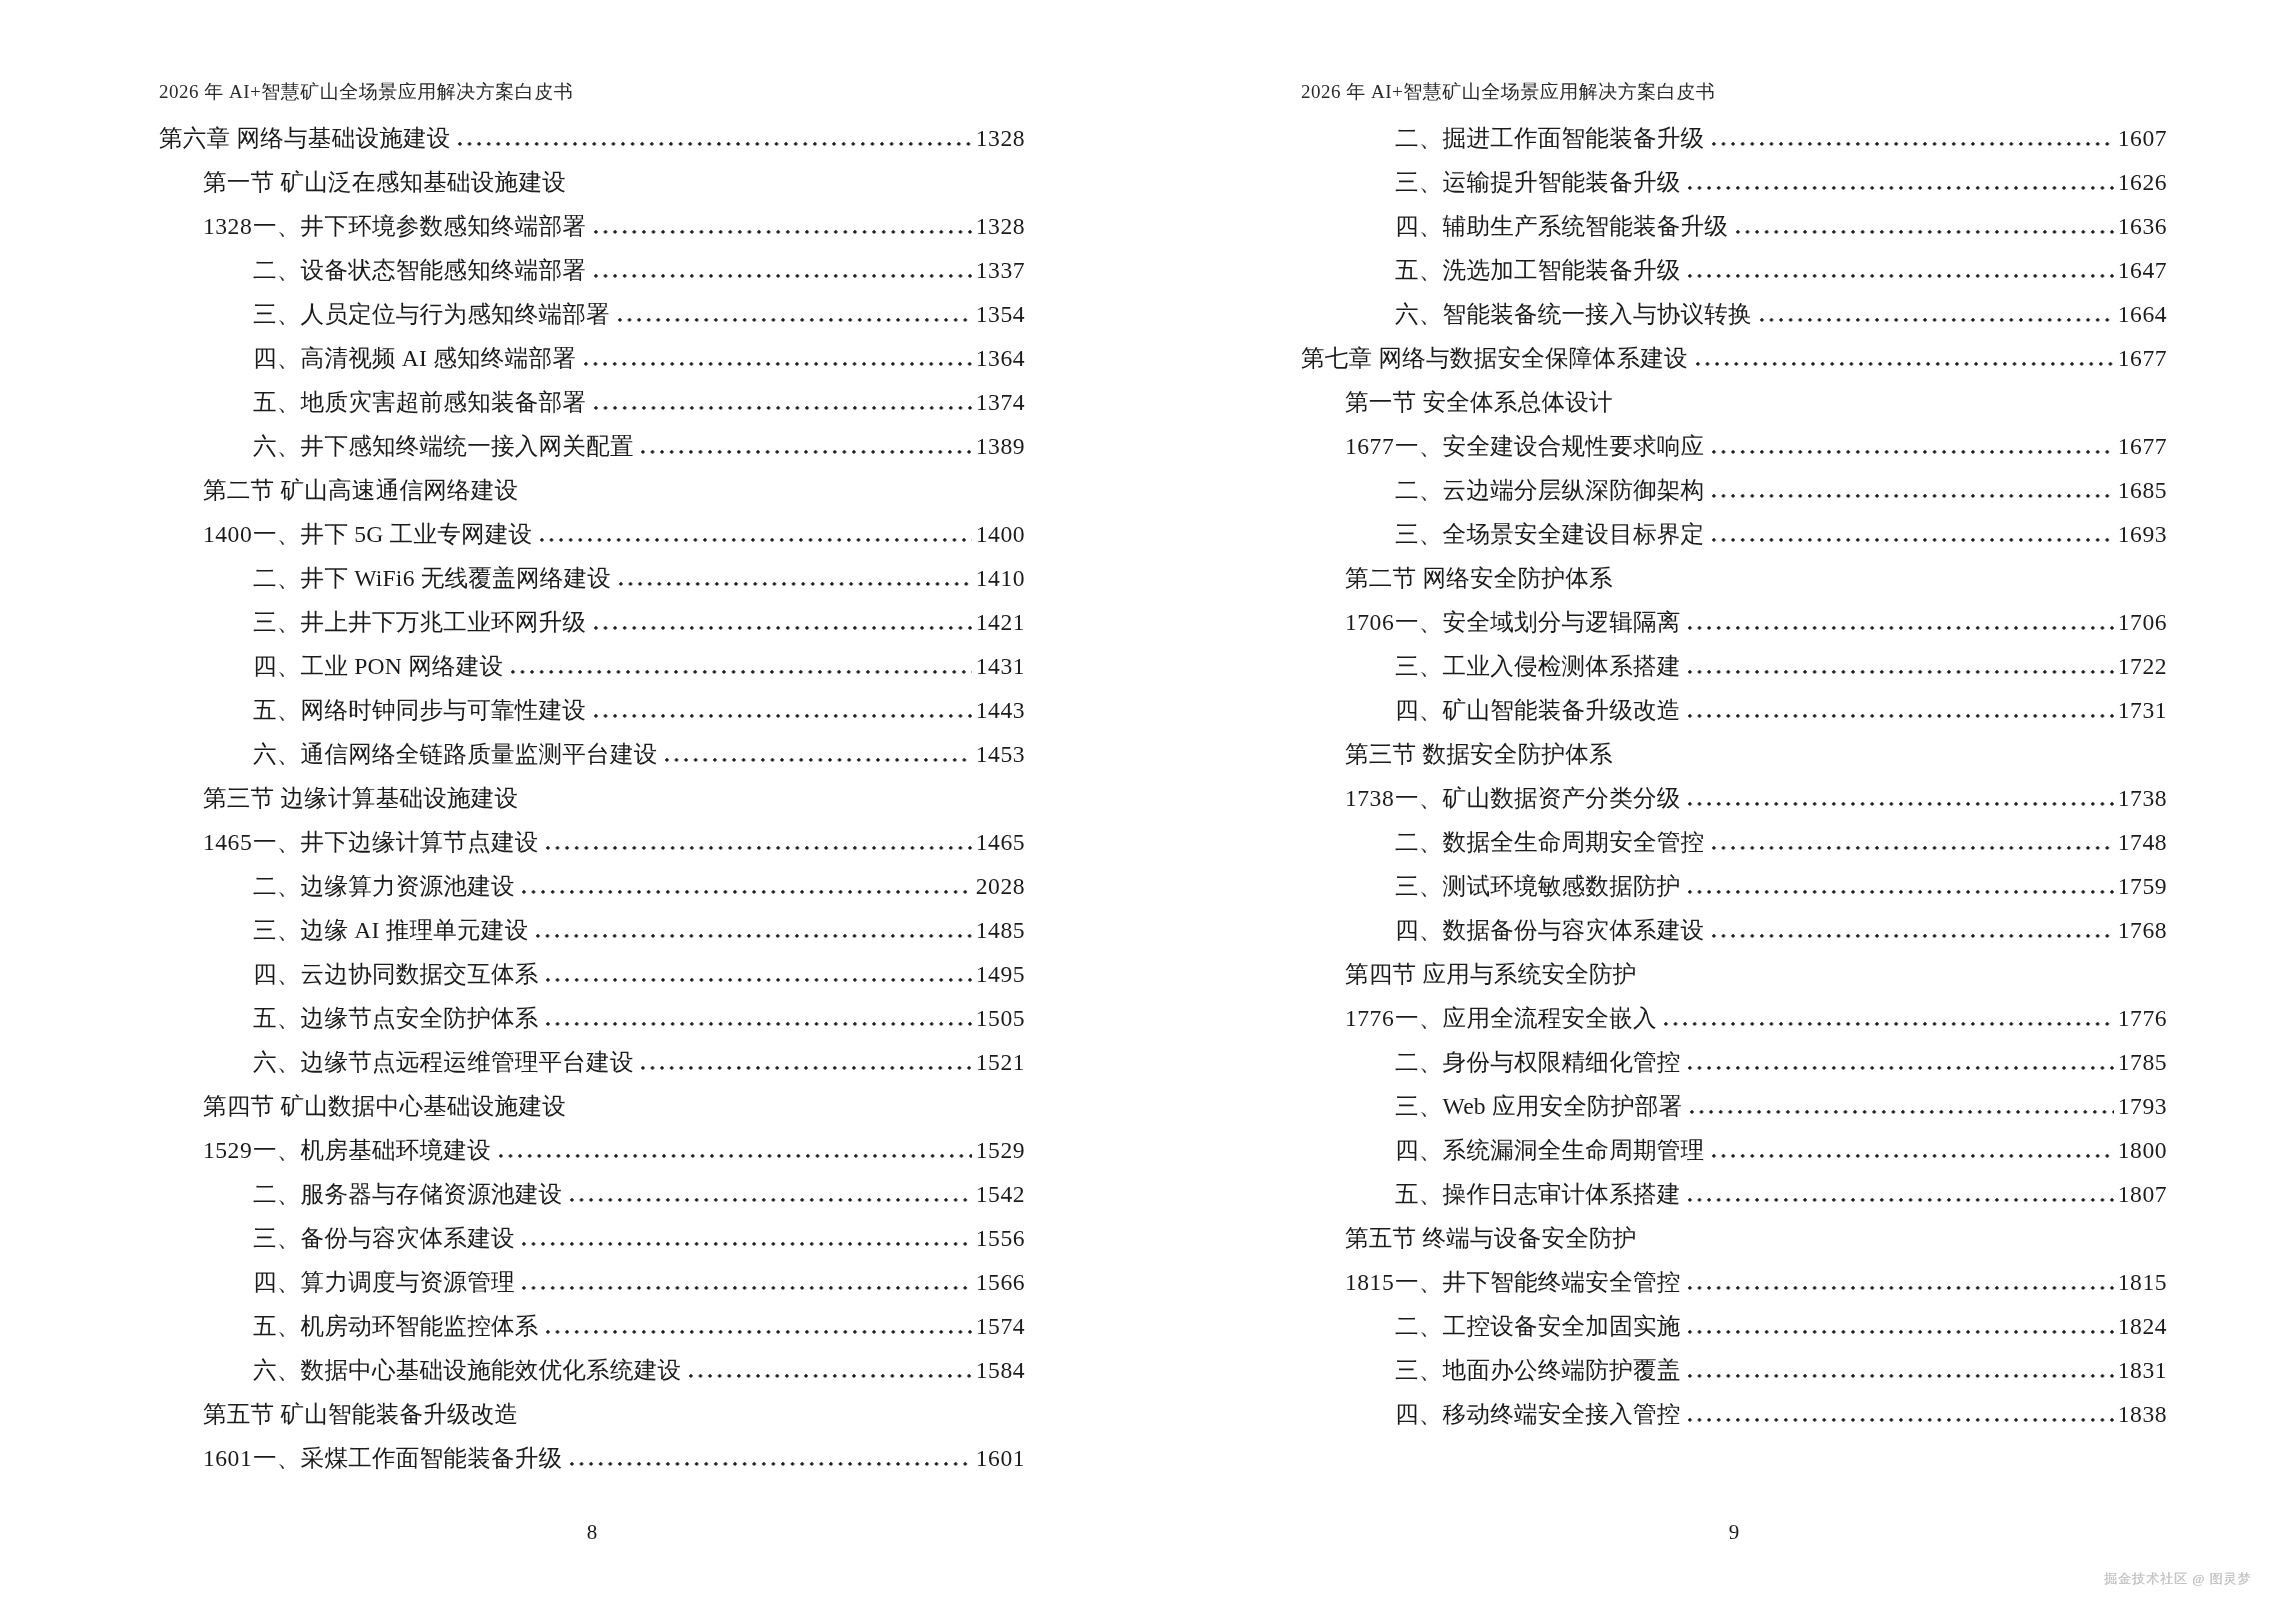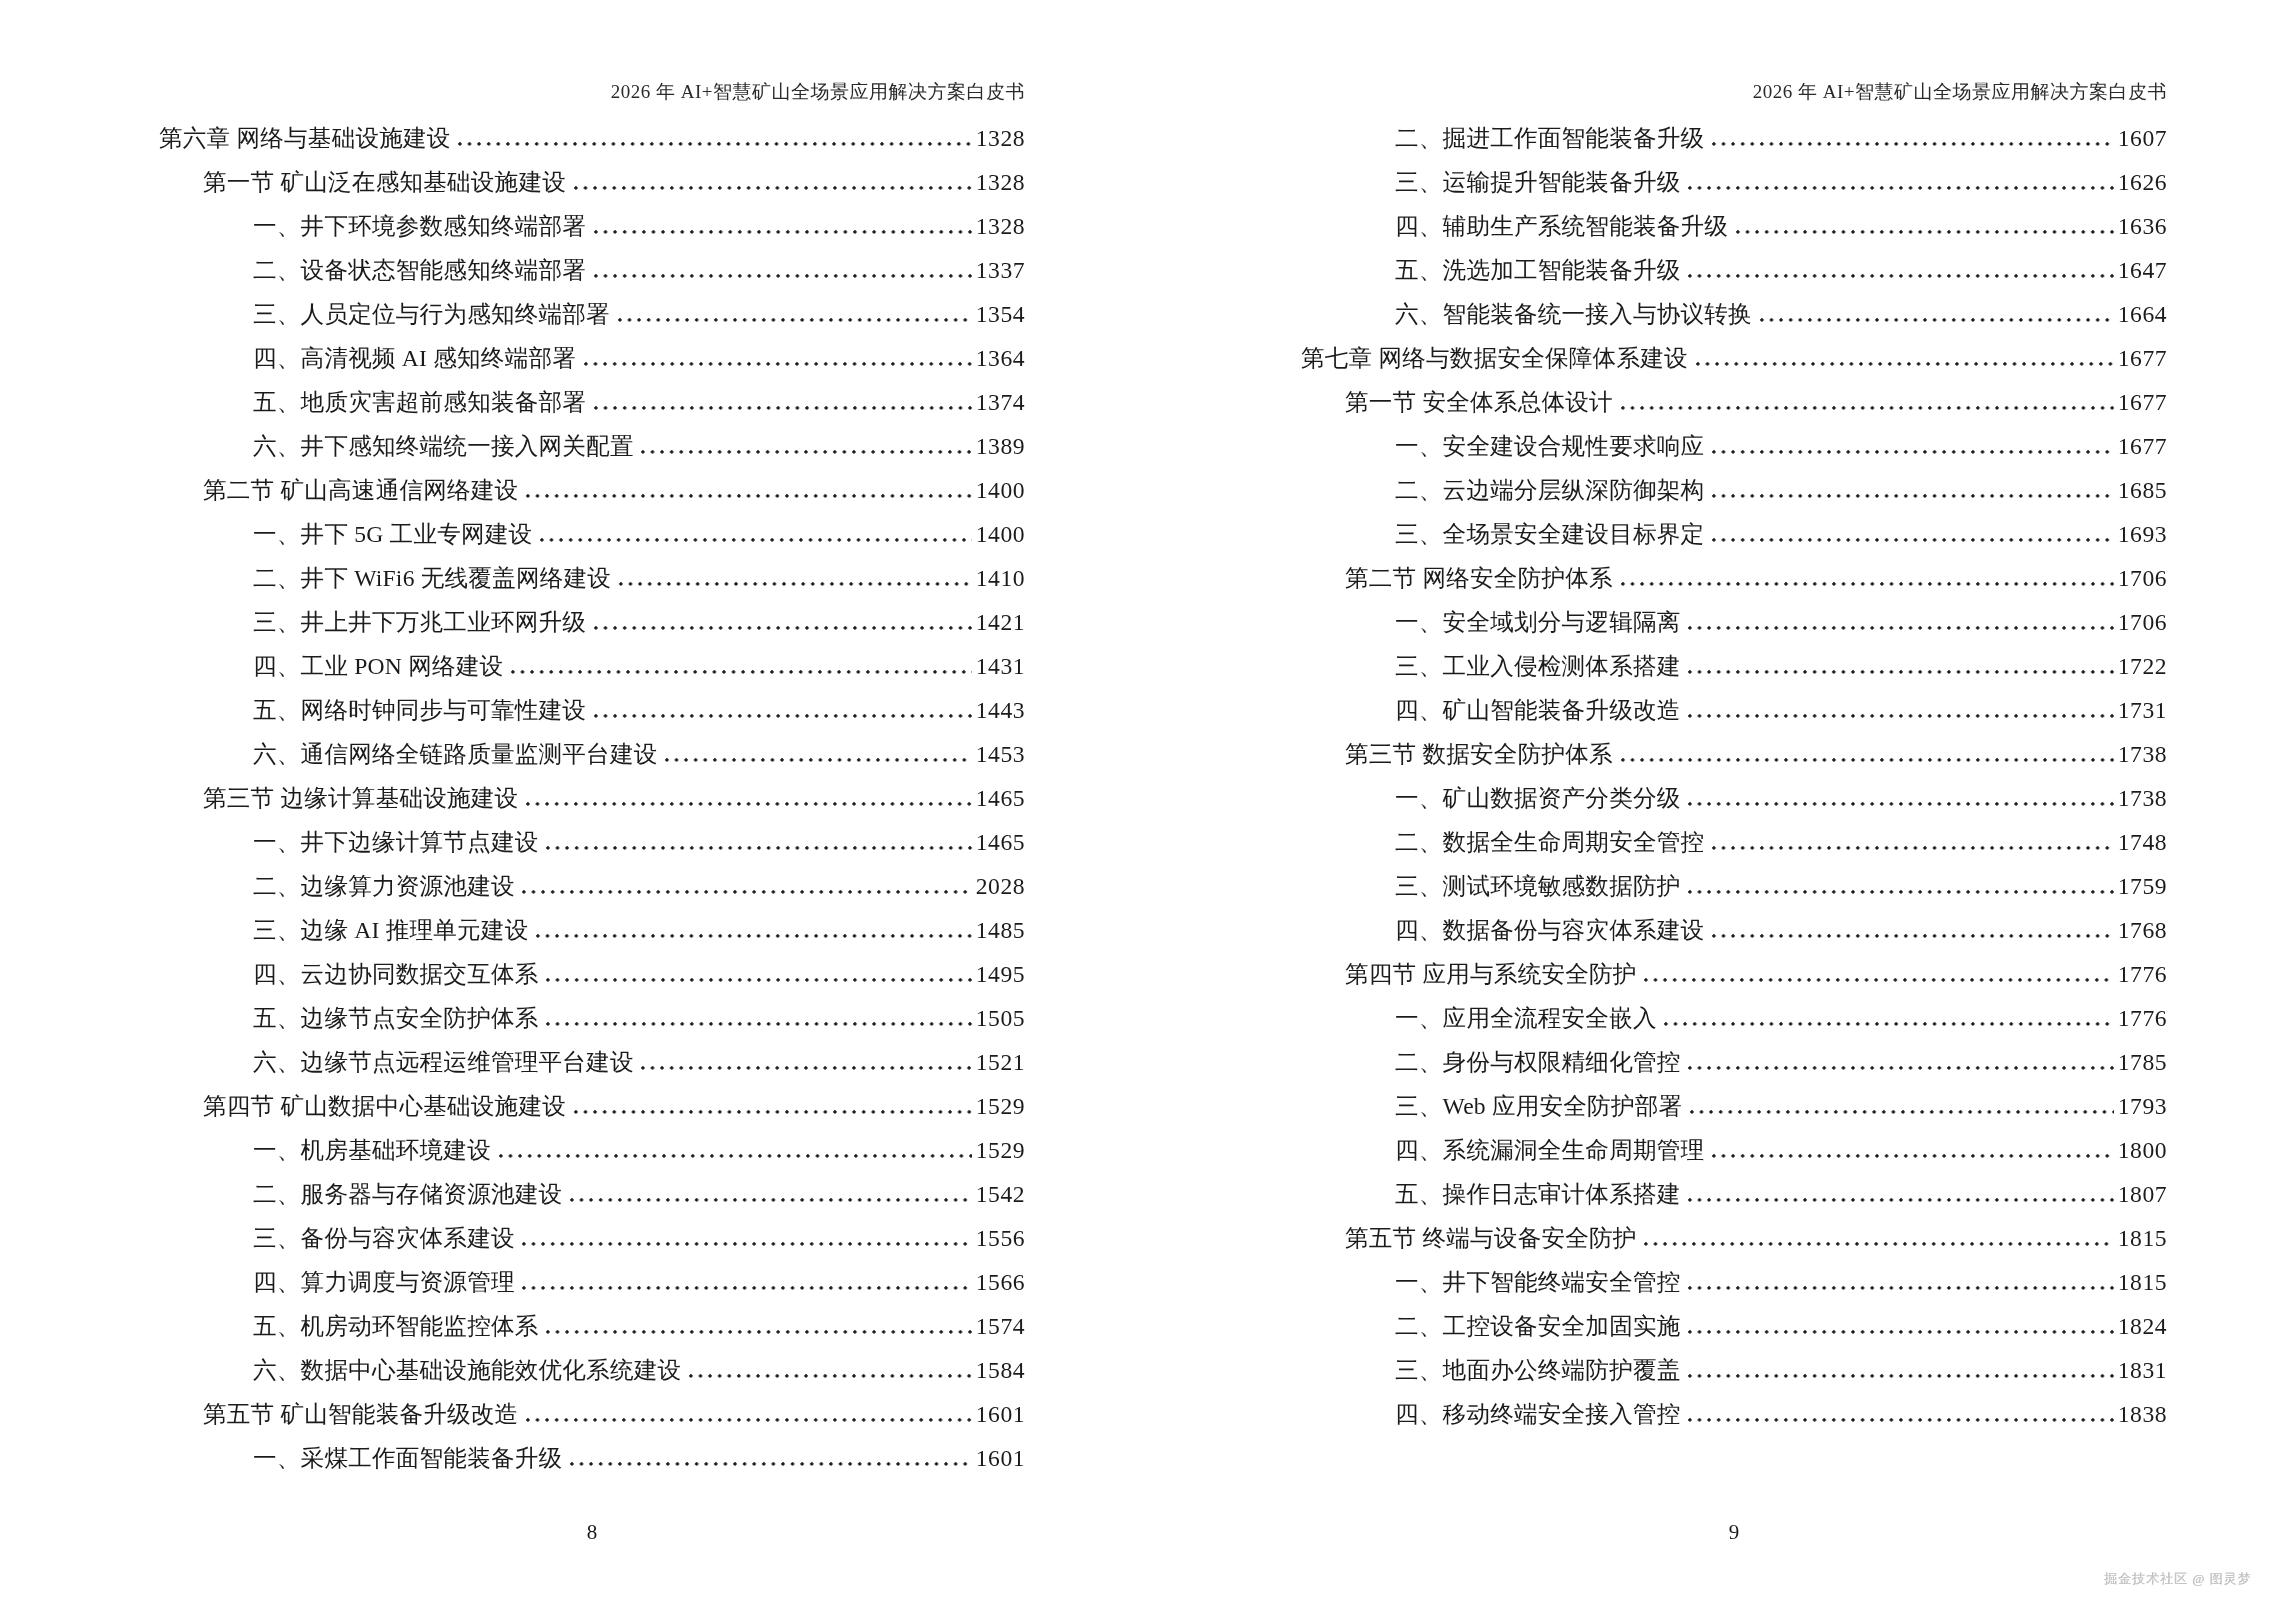--- a/index.html
+++ b/index.html
@@ -8,32 +8,32 @@
     font-family: "Liberation Serif", "DejaVu Serif", serif;
     color: #1b1b1b;
   }
   .spread { position: absolute; inset: 0; background: #ffffff; }
   .page { position: absolute; top: 0; width: 1142px; height: 1622px; background: #ffffff; }
   .page-left  { left: 0; }
   .page-right { left: 1142px; }
 
   .page-header {
     position: absolute; top: 79px; left: 159px; right: 117px;
-    text-align: right; font-size: 19px; letter-spacing: 0.5px;
+    text-align: left; font-size: 19px; letter-spacing: 0.5px;
     color: #2a2a2a; white-space: nowrap;
   }
 
   .toc { position: absolute; top: 116px; left: 159px; right: 117px; }
 
   .toc-row {
     display: flex; align-items: stretch;
     height: 44px; line-height: 44px;
     font-size: 23.6px; white-space: nowrap;
   }
-  .toc-row.lvl1 { padding-left: 44px; }
+  .toc-row.lvl1 { padding-left: 44px; flex-direction: column; }
   .toc-row.lvl2 { padding-left: 94px; }
 
   .toc-label { flex: 0 0 auto; letter-spacing: 0.2px; }
 
   .toc-leader {
     flex: 1 1 auto; min-width: 14.4px;
     margin: 0 3.9px 0 6.7px;
     background-image: radial-gradient(circle at 1.9px 1.9px, #1c1c1c 1.4px, rgba(0,0,0,0) 1.8px);
     background-size: 9.6px 3.9px;
     background-repeat: repeat-x;

